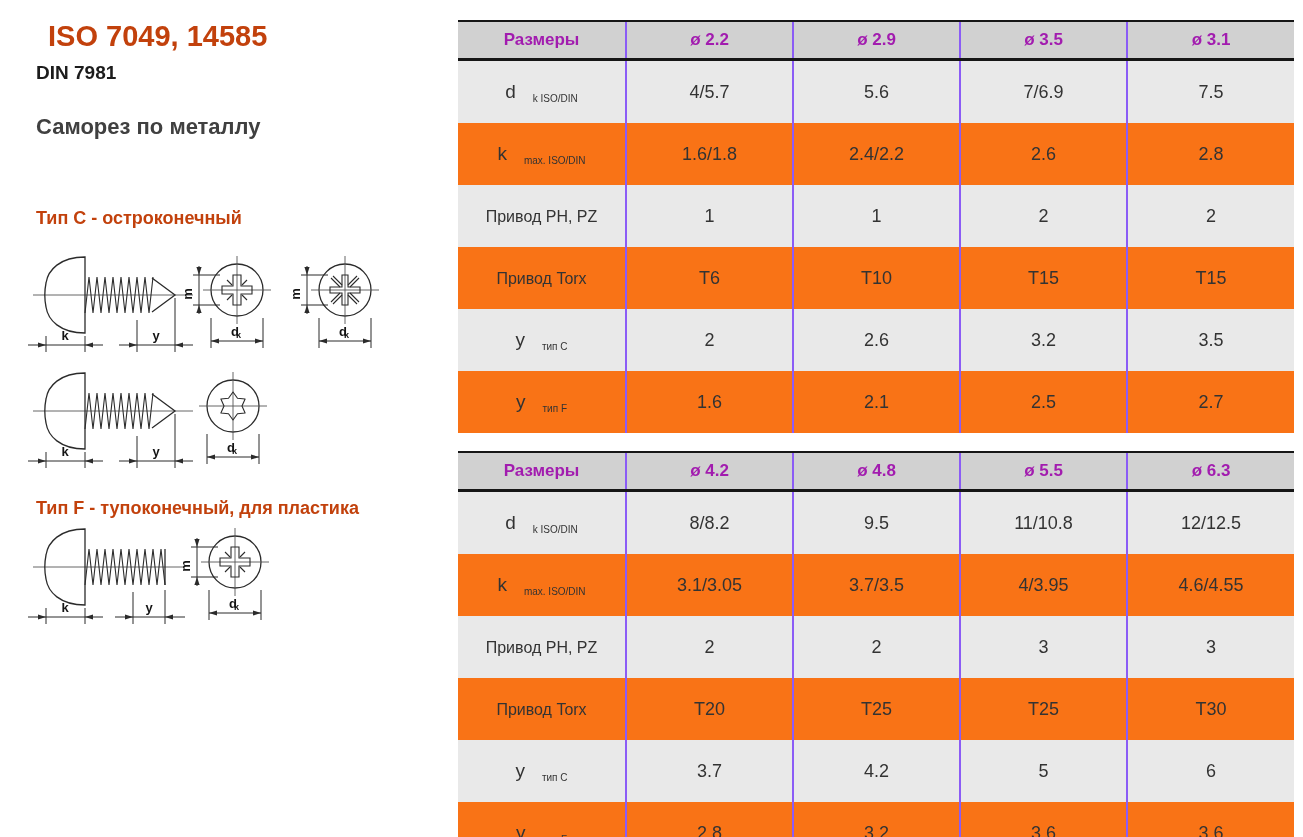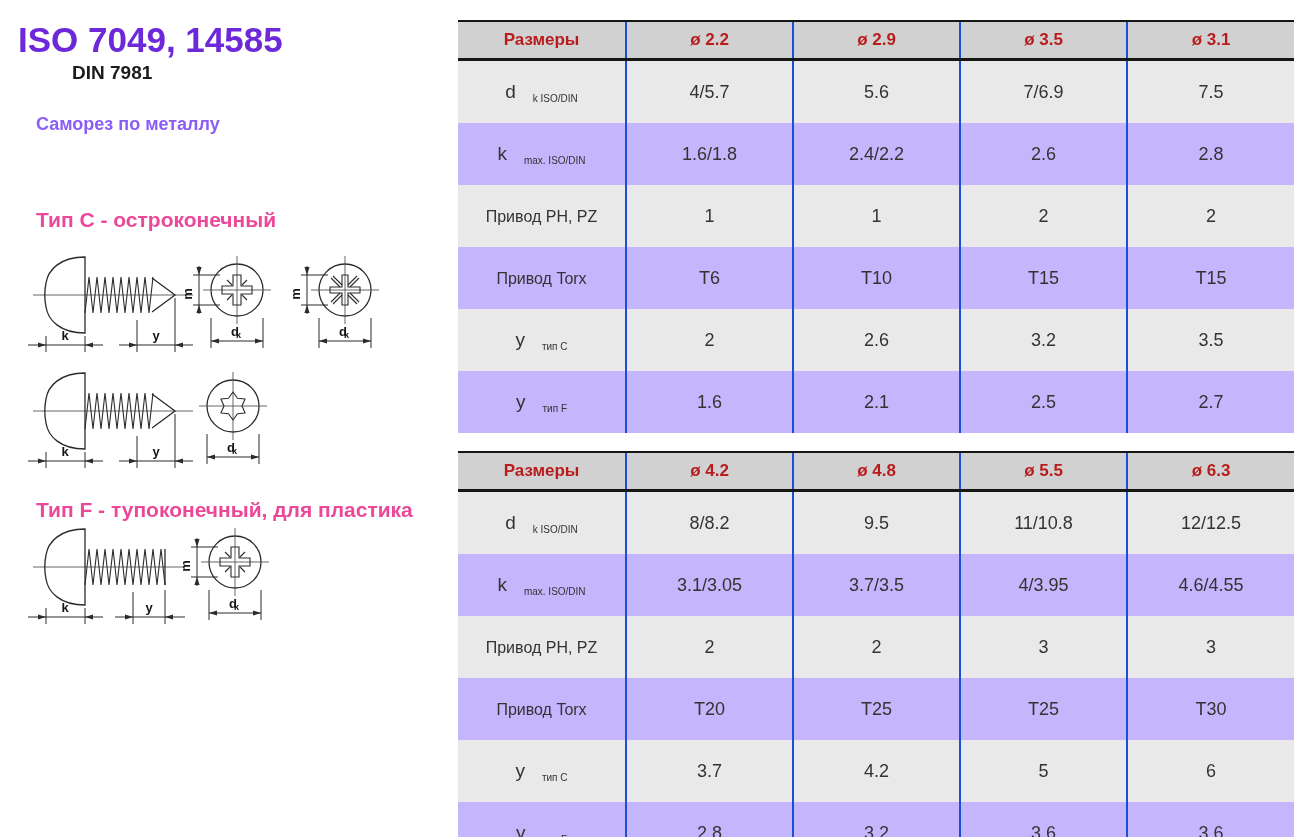--- a/index.html
+++ b/index.html
@@ -1,44 +1,44 @@
 <!DOCTYPE html>
 <html><head>
 <meta charset="utf-8">
 <style>
   html,body{margin:0;padding:0;background:#fff;}
   .page{position:relative;width:1303px;height:837px;background:#ffffff;overflow:hidden;
         font-family:"Liberation Sans",sans-serif;color:#2d2d2d;}
   
   .abs{position:absolute;}
-  .doc-title{left:18px;top:20px;font-size:35px;font-weight:bold;color:#6d28d9;letter-spacing:0;}
-  .doc-subtitle{left:36px;top:62px;font-size:19px;font-weight:bold;color:#1c1c1c;margin-left:36px;}
-  .doc-desc{left:36px;top:113px;font-size:18px;font-weight:bold;color:#8b5cf6;line-height:1.3;}
-  .type-heading{font-size:21px;font-weight:bold;color:#ec4899;}
+  .doc-title{left:48px;top:20px;font-size:29px;font-weight:bold;color:#c2410c;letter-spacing:0;}
+  .doc-subtitle{left:36px;top:62px;font-size:19px;font-weight:bold;color:#1c1c1c;}
+  .doc-desc{left:36px;top:113px;font-size:22px;font-weight:bold;color:#404040;line-height:1.3;}
+  .type-heading{font-size:18px;font-weight:bold;color:#c2410c;}
   .type-c{left:36px;top:208px;}
   .type-f{left:36px;top:498px;}
   
   svg{display:block;}
   .ol{stroke:#2b2b2b;fill:none;stroke-width:1.3;}
   .thin{stroke-width:1.1;}
   .cl{stroke:#555;fill:none;stroke-width:0.9;}
   .dl{stroke:#2b2b2b;fill:none;stroke-width:1;}
   .ar{fill:#2b2b2b;stroke:none;}
   text.dim{font-family:"Liberation Sans",sans-serif;font-size:13px;font-weight:bold;
            fill:#141414;text-anchor:middle;}
   text.dimsub{font-family:"Liberation Sans",sans-serif;font-size:9px;font-weight:bold;
            fill:#141414;text-anchor:start;}
   
   .tables{position:absolute;left:458px;top:20px;width:836px;}
   table.spec{border-collapse:collapse;table-layout:fixed;width:836px;}
   table.spec.second{margin-top:18px;}
-  table.spec th{height:34px;background:#d1d1d1;font-size:17px;font-weight:bold;color:#b91c1c;
+  table.spec th{height:34px;background:#d1d1d1;font-size:17px;font-weight:bold;color:#a21caf;
      border-top:2px solid #161616;border-bottom:3px solid #161616;text-align:center;vertical-align:middle;}
-  table.spec td{height:60px;font-size:18px;color:#333;text-align:center;vertical-align:middle;background:#c4b5fd;}
-  table.spec th+th, table.spec td+td{border-left:2px solid #1d4ed8;}
+  table.spec td{height:60px;font-size:18px;color:#333;text-align:center;vertical-align:middle;background:#f97316;}
+  table.spec th+th, table.spec td+td{border-left:2px solid #8b5cf6;}
   table.spec tbody tr:nth-child(odd) td{background:#e9e9e9;}
   .lbl .sym{font-size:19px;color:#333;}
   .lbl .word{font-size:16px;color:#333;}
   .lbl .sub{font-size:10px;color:#333;vertical-align:-4px;margin-left:17px;}
 </style>
 </head>
 <body>
 
 <div class="page">
 

